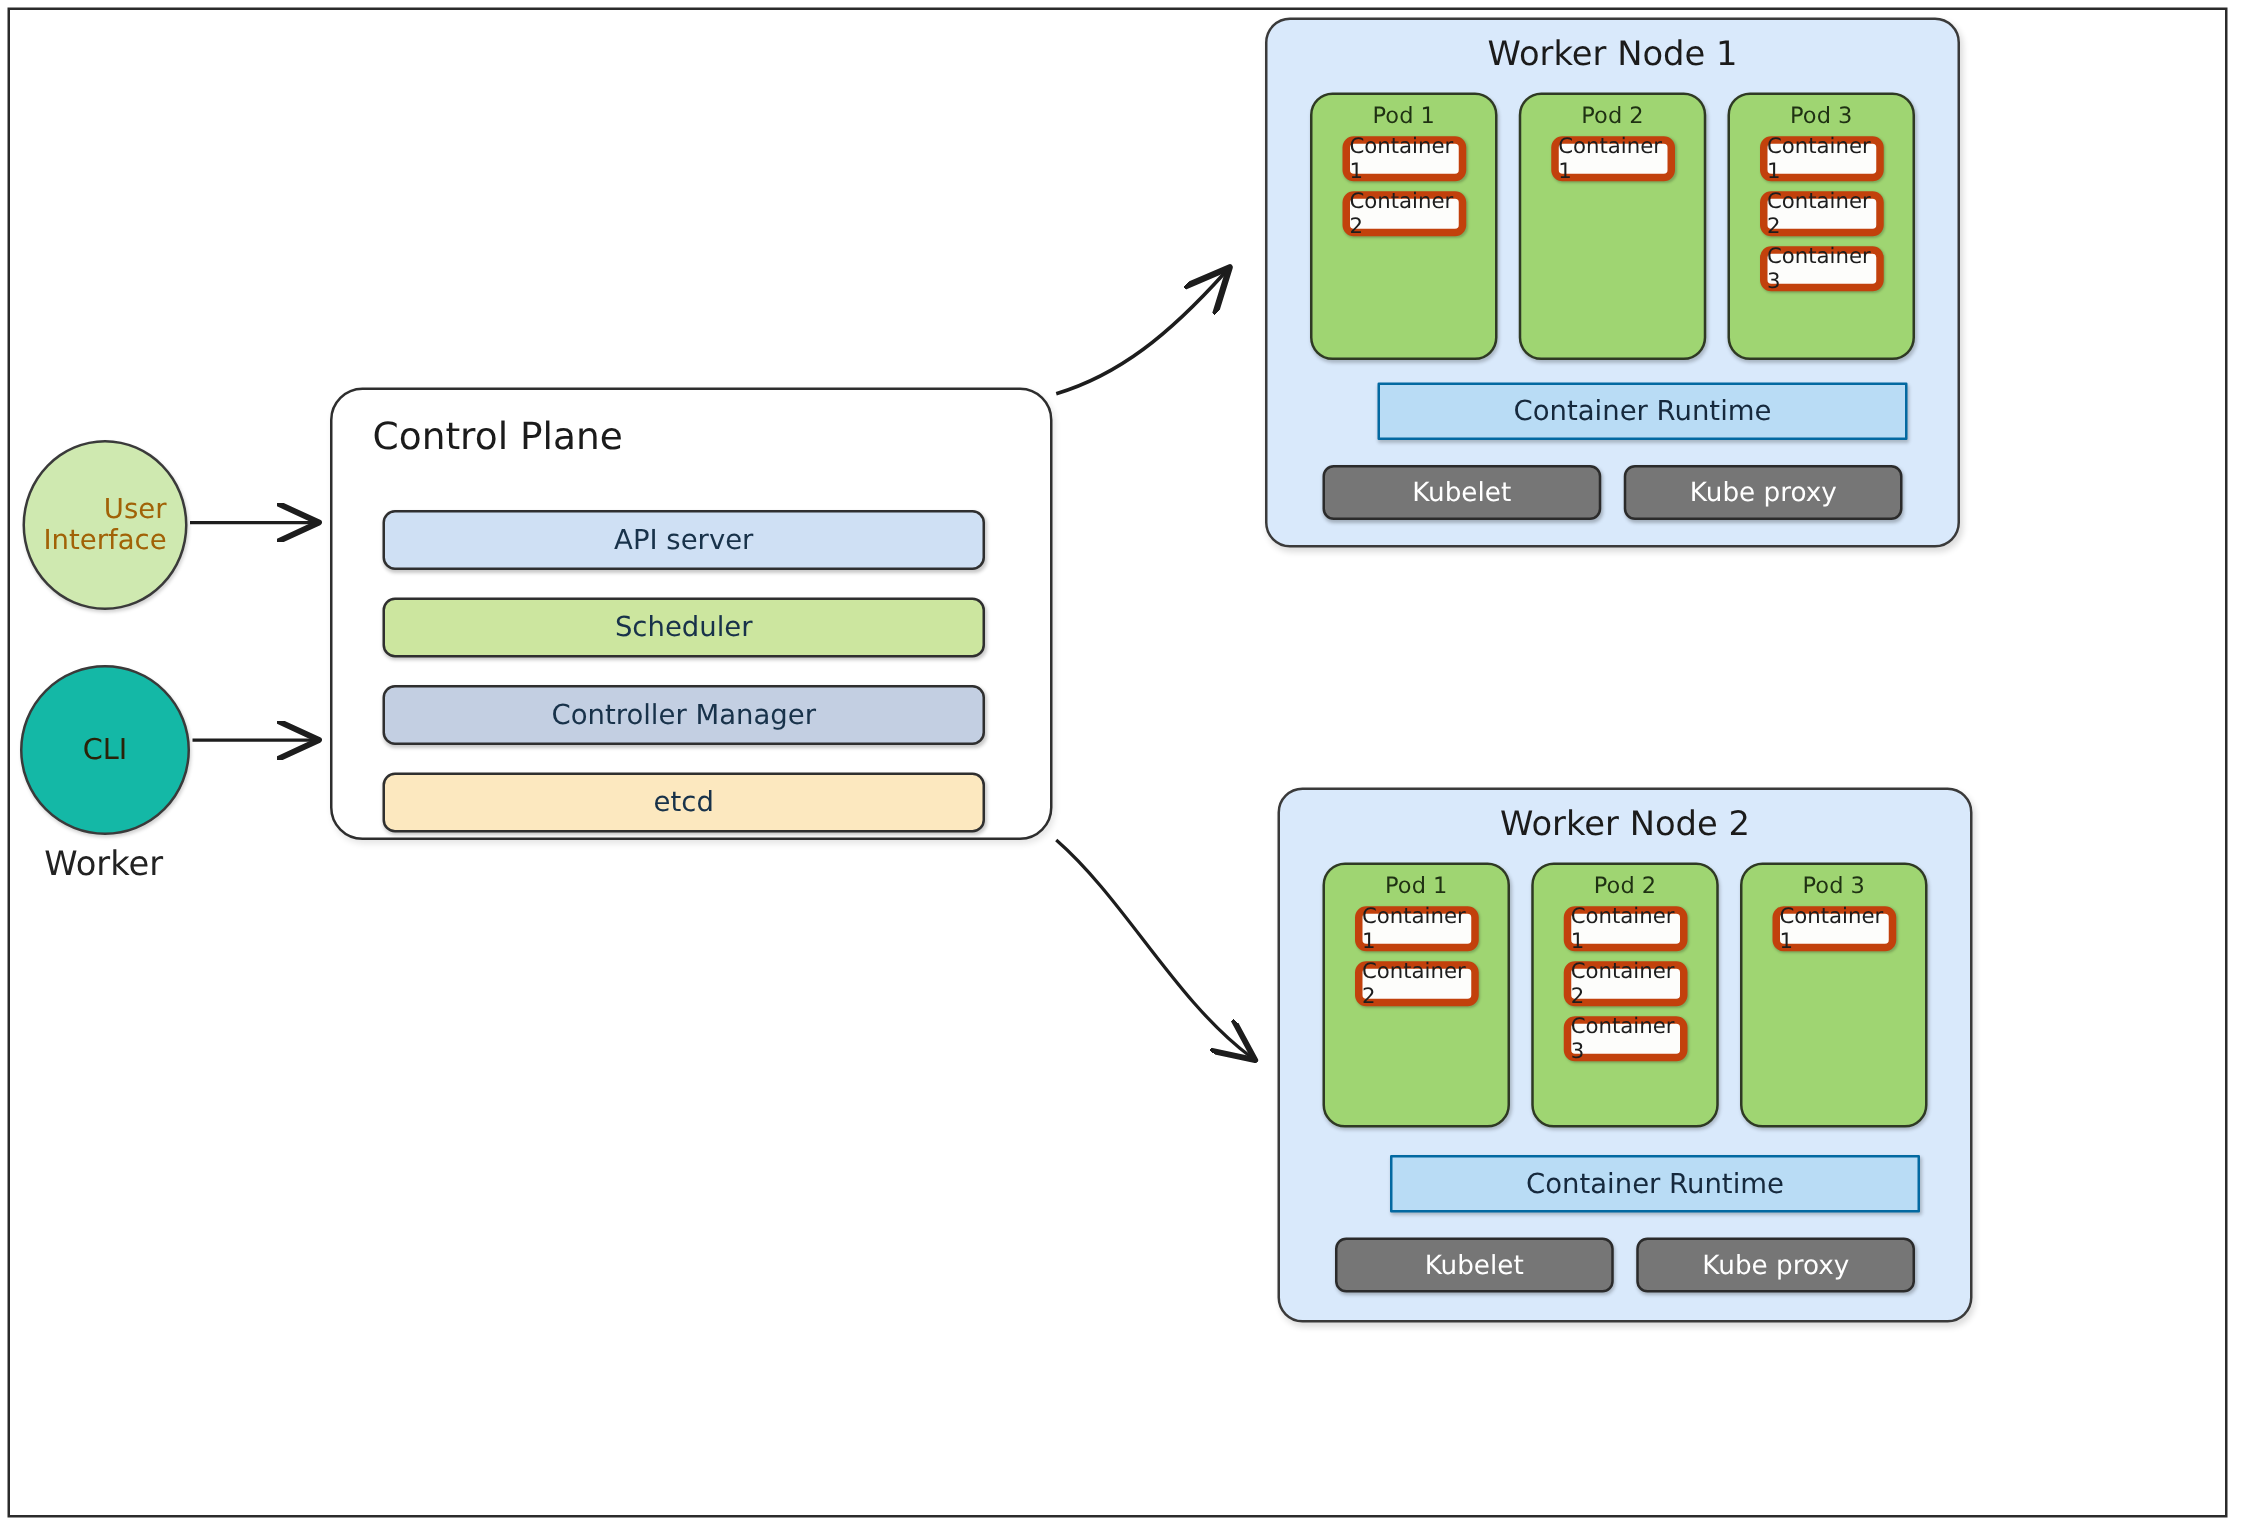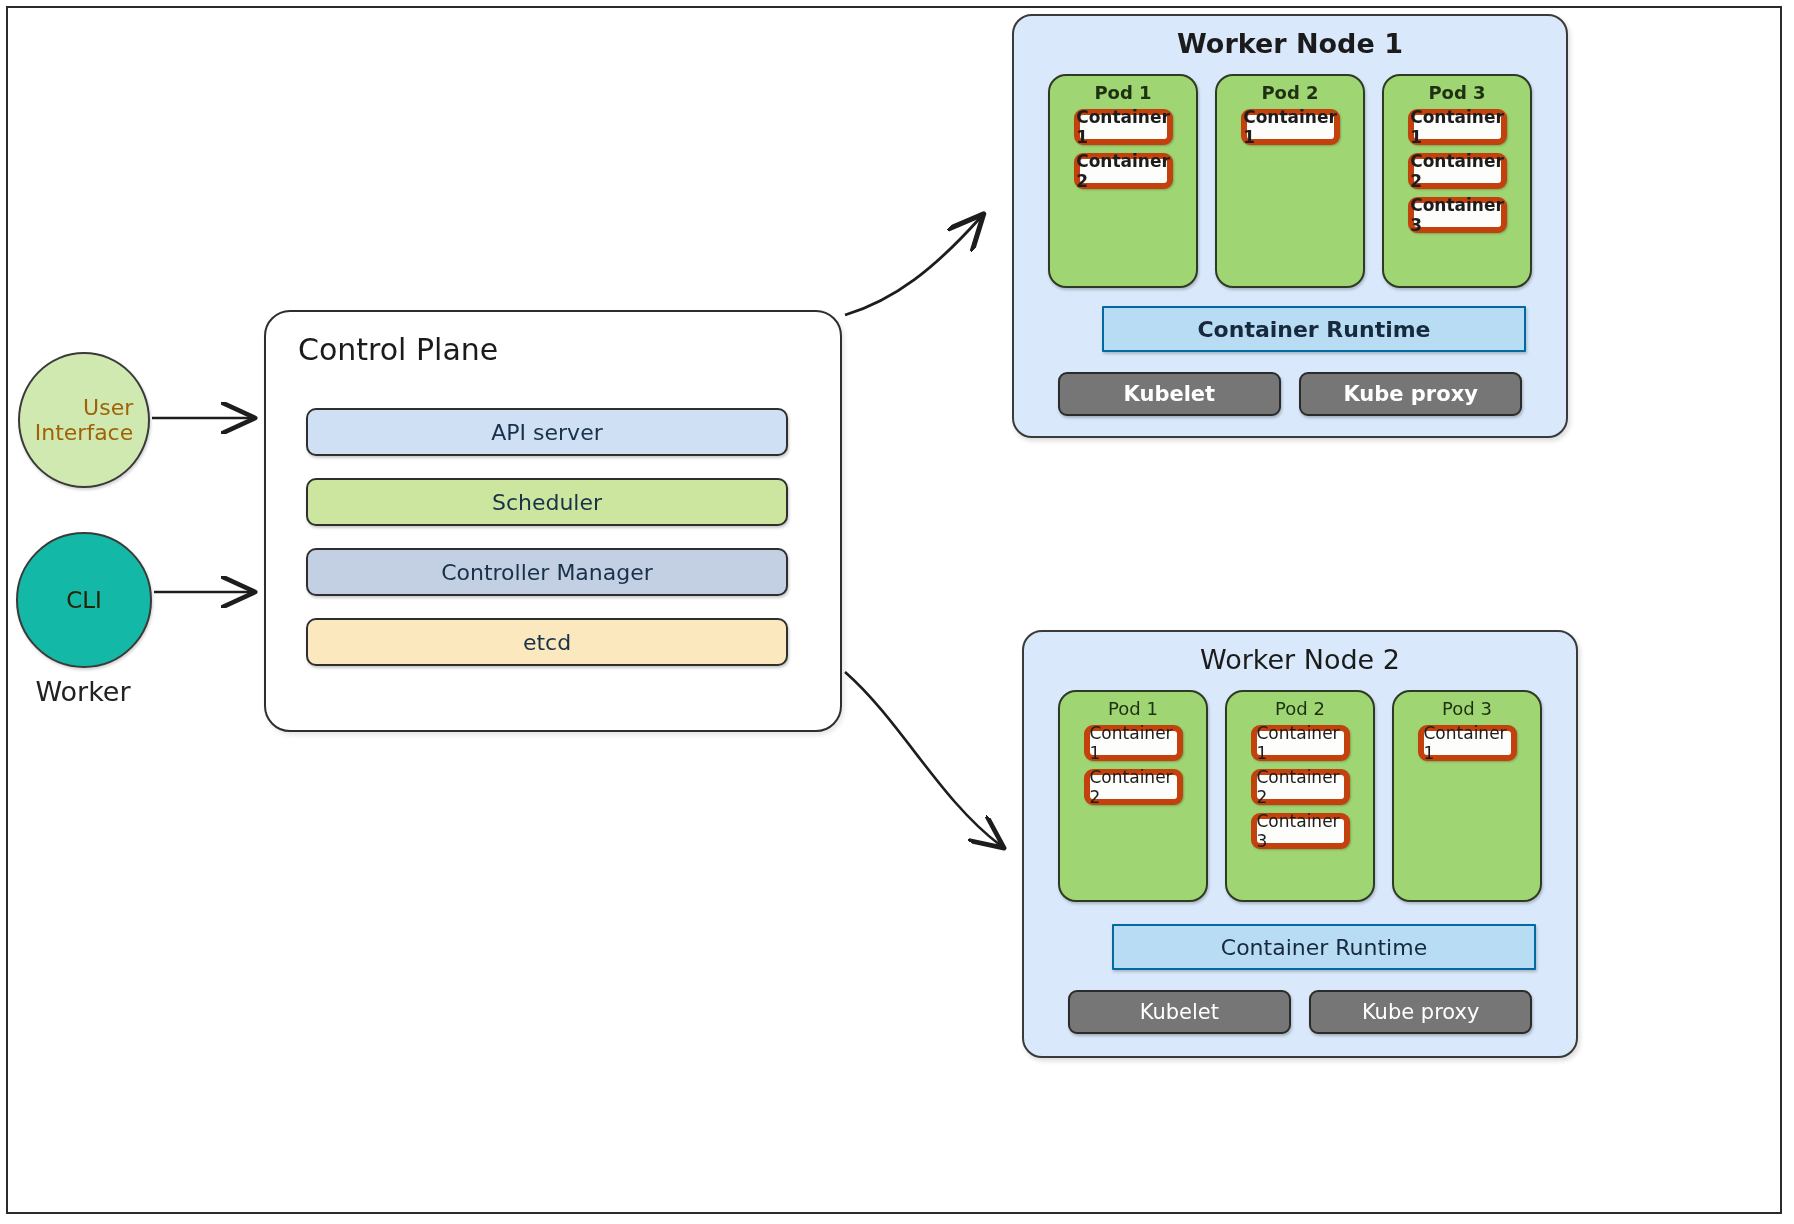--- a/index.html
+++ b/index.html
@@ -65,21 +65,21 @@
     left: 18px; top: 676px;
     width: 130px;
     text-align: center;
     font-size: 27px;
     color: #222;
   }
 
   
   #control-plane {
     left: 264px; top: 310px;
-    width: 578px; height: 422px;
+    width: 578px; height: 362px;
     background: #ffffff;
     border: 2.5px solid #2e2e2e;
     border-radius: 26px;
     box-shadow: 2px 3px 5px rgba(0,0,0,0.10);
   }
   #control-plane-title {
     position: absolute;
     left: 32px; top: 20px;
     font-size: 30px;
     color: #1b1b1b;
@@ -101,21 +101,21 @@
     margin-top: 20px;
   }
 
   
   .worker {
     border: 2.5px solid #3a3a3a;
     border-radius: 20px;
     background: #d9e9fb;
     box-shadow: 2px 3px 5px rgba(0,0,0,0.14);
   }
-  #worker-1 { left: 1012px; top: 14px;  width: 556px; height: 424px; font-weight: bold; }
+  #worker-1 { left: 1012px; top: 14px;  width: 556px; height: 424px; }
   #worker-2 { left: 1022px; top: 630px; width: 556px; height: 428px; }
 
   .worker-title {
     position: absolute;
     left: 0; right: 0;
     top: 12px;
     text-align: center;
     font-size: 27px;
     color: #1b1b1b;
   }

